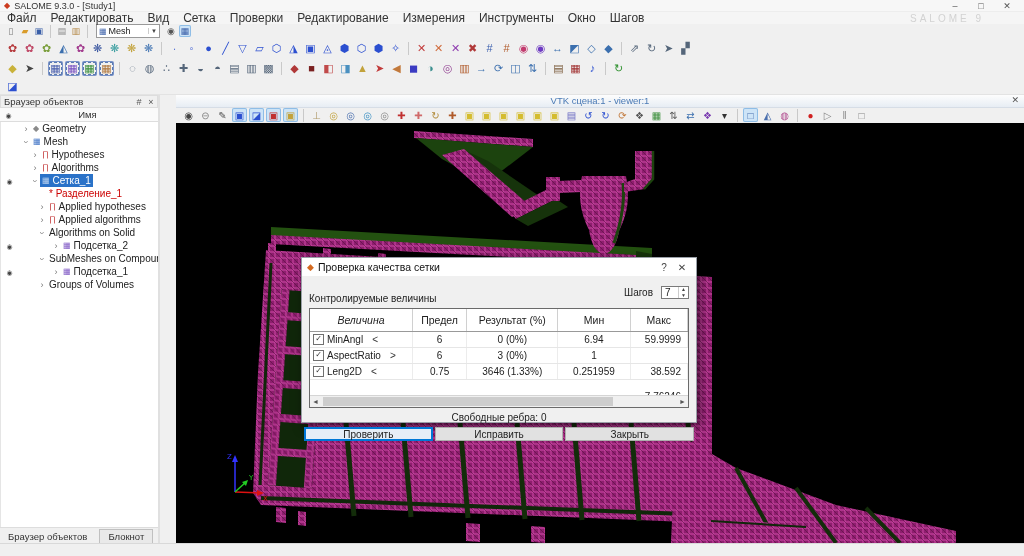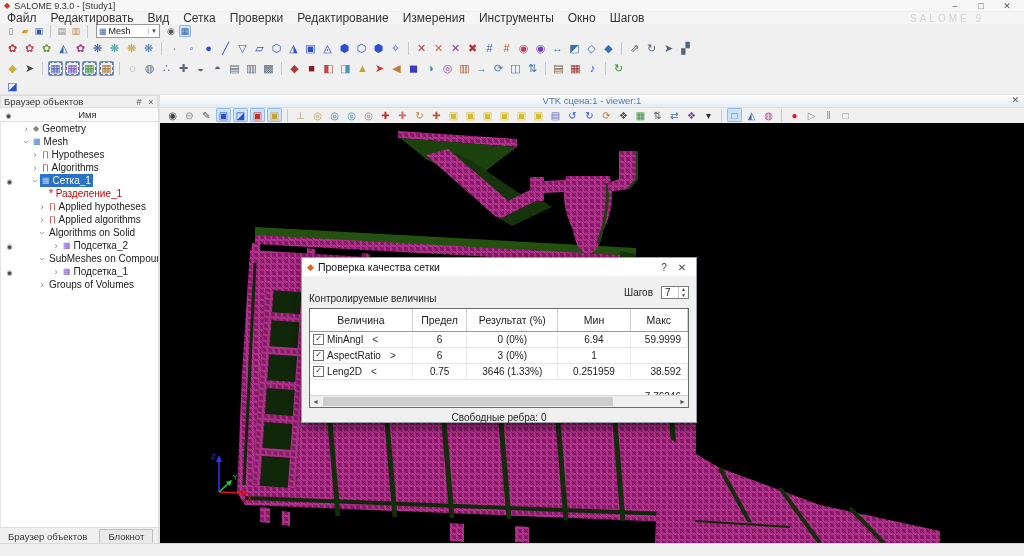--- a/index.html
+++ b/index.html
@@ -24,21 +24,21 @@
   #tb-file .tb{width:12px;height:12px;font-size:9px;}
   .tb.pressed{background:#cde4f7;box-shadow:inset 0 0 0 1px #8fbde6;}
   .tb.dashed{box-shadow:inset 0 0 0 1px #7a93c9;outline:1px dashed #5a7ab0;outline-offset:-2px;}
   .tsep{width:1px;height:13px;background:#c9c9c9;margin:0 4px;flex:0 0 auto;}
   #combo{display:flex;align-items:center;height:12px;width:62px;background:#fff;border:1px solid #999;margin:0 4px;font-size:9px;}
   #combo .cicon{color:#3a5fa8;font-size:8px;margin:0 2px;}
   #combo .cval{flex:1;}
   #combo .carr{font-size:6px;color:#444;border-left:1px solid #ccc;padding:0 2px;}
 
   
-  #main{display:flex;height:448px;}
+  #main{display:flex;height:448px;gap:16px;}
   #left{width:160px;display:flex;flex-direction:column;background:#f7f7f7;border-right:2px solid #e0e0e0;box-sizing:border-box;}
   #ob-header{height:13px;display:flex;align-items:center;background:#f0f0f0;border:1px solid #ddd;box-sizing:border-box;}
   #ob-header .obt{flex:1;padding-left:3px;font-size:9.5px;color:#333;}
   #ob-header .hbtn{width:12px;text-align:center;color:#555;font-size:9px;}
   #ob-colhead{height:13px;display:flex;align-items:center;border-bottom:1px solid #ddd;background:#fafafa;}
   #ob-colhead .gut{width:17px;text-align:center;}
   #ob-colhead .nm{flex:1;text-align:center;font-size:9.5px;color:#333;}
   #tree{flex:1;background:#fff;overflow:hidden;border-left:1px solid #e5e5e5;}
   .trow{display:flex;align-items:center;height:13px;font-size:10px;white-space:nowrap;}
   .gut{width:17px;flex:0 0 auto;text-align:center;}
@@ -751,21 +751,21 @@
       <span id="spin">
         <span class="sval">7</span>
         <span class="sarr">
           <span>▲</span>
           <span>▼</span>
         </span>
       </span>
     </div>
     <div id="tblwrap">
       <div class="thead" id="tbl-head">
-          <span class="hc" style="width: 104px;">Величина</span>
+          <span class="hc" style="width: 104px; font-style: italic;">Величина</span>
           <span class="hc" style="width: 55px;">Предел</span>
           <span class="hc" style="width: 92px;">Результат (%)</span>
           <span class="hc" style="width: 73px;">Мин</span>
           <span class="hc" style="width: 58px;">Макс</span>
         </div>
       <div id="tbl-body">
           <div class="trowd">
             <span class="c first" style="width: 104px;">
               <span class="cb">✓</span>
               <span>MinAngl</span>
@@ -801,15 +801,20 @@
         </div>
       <div id="tbl-scroll">
         <span class="sa">◄</span>
         <span class="track">
             <span class="thumb"></span>
           </span>
         <span class="sa">►</span>
       </div>
     </div>
     <div id="free-edges">Свободные ребра: 0</div>
+    <div id="dlg-btns">
+      <div class="dbut default">Проверить</div>
+      <div class="dbut">Исправить</div>
+      <div class="dbut">Закрыть</div>
+    </div>
   </div>
 
 </div>
 
 </body></html>

